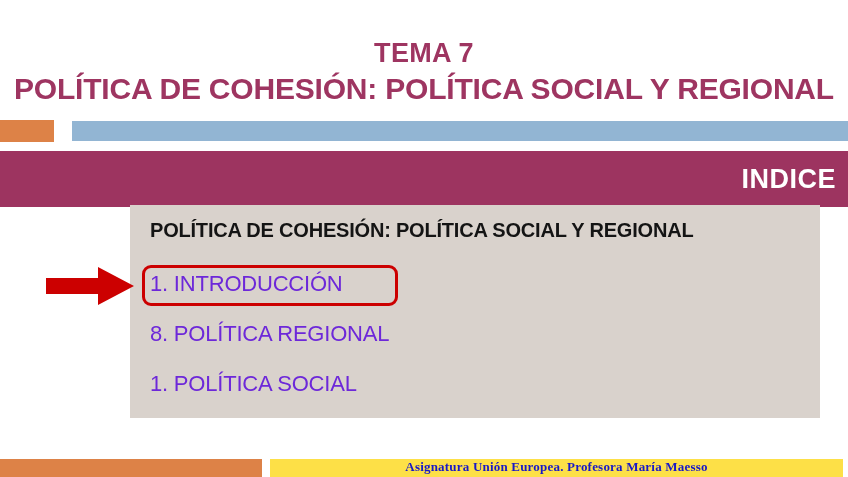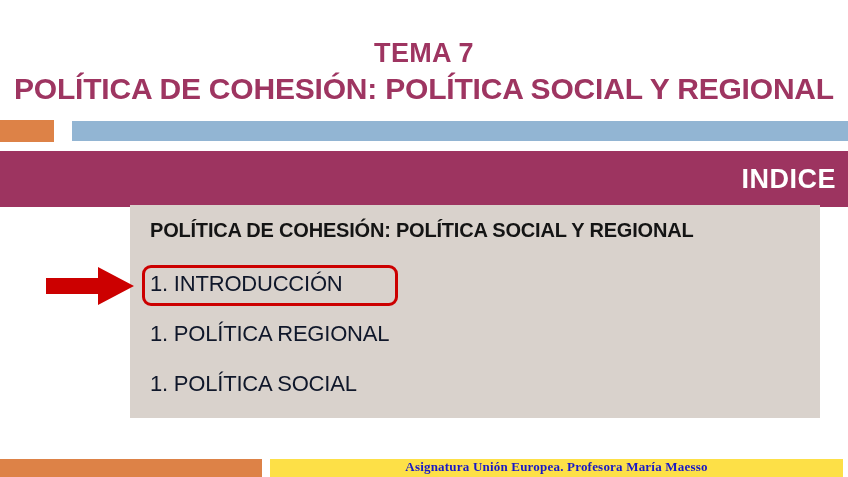--- a/index.html
+++ b/index.html
@@ -104,21 +104,21 @@
     color: #141414;
     letter-spacing: -0.2px;
     white-space: nowrap;
   }
   .panel-item {
     position: absolute;
     left: 20px;
     font-family: "Liberation Sans", sans-serif;
     font-weight: normal;
     font-size: 22px;
-    color: #0f172a;
+    color: #6d28d9;
     letter-spacing: -0.2px;
     white-space: nowrap;
   }
   .item-1 { top: 66px; }
   .item-2 { top: 116px; }
   .item-3 { top: 166px; }
 
   
   .highlight-box {
     position: absolute;
@@ -183,21 +183,21 @@
   <div class="accent-orange-top"></div>
   <div class="accent-blue-top"></div>
 
   <div class="indice-band">
     <span class="indice-label">INDICE</span>
   </div>
 
   <div class="content-panel">
     <div class="panel-heading">POLÍTICA DE COHESIÓN: POLÍTICA SOCIAL Y REGIONAL</div>
     <div class="panel-item item-1">1. INTRODUCCIÓN</div>
-    <div class="panel-item item-2">1. POLÍTICA REGIONAL</div>
+    <div class="panel-item item-2">8. POLÍTICA REGIONAL</div>
     <div class="panel-item item-3">1. POLÍTICA SOCIAL</div>
   </div>
 
   <div class="highlight-box"></div>
 
   <div class="red-arrow">
     <svg width="88" height="38" viewBox="0 0 88 38" xmlns="http://www.w3.org/2000/svg">
       <polygon points="0,11 52,11 52,0 88,19 52,38 52,27 0,27" fill="#CC0000"></polygon>
     </svg>
   </div>

